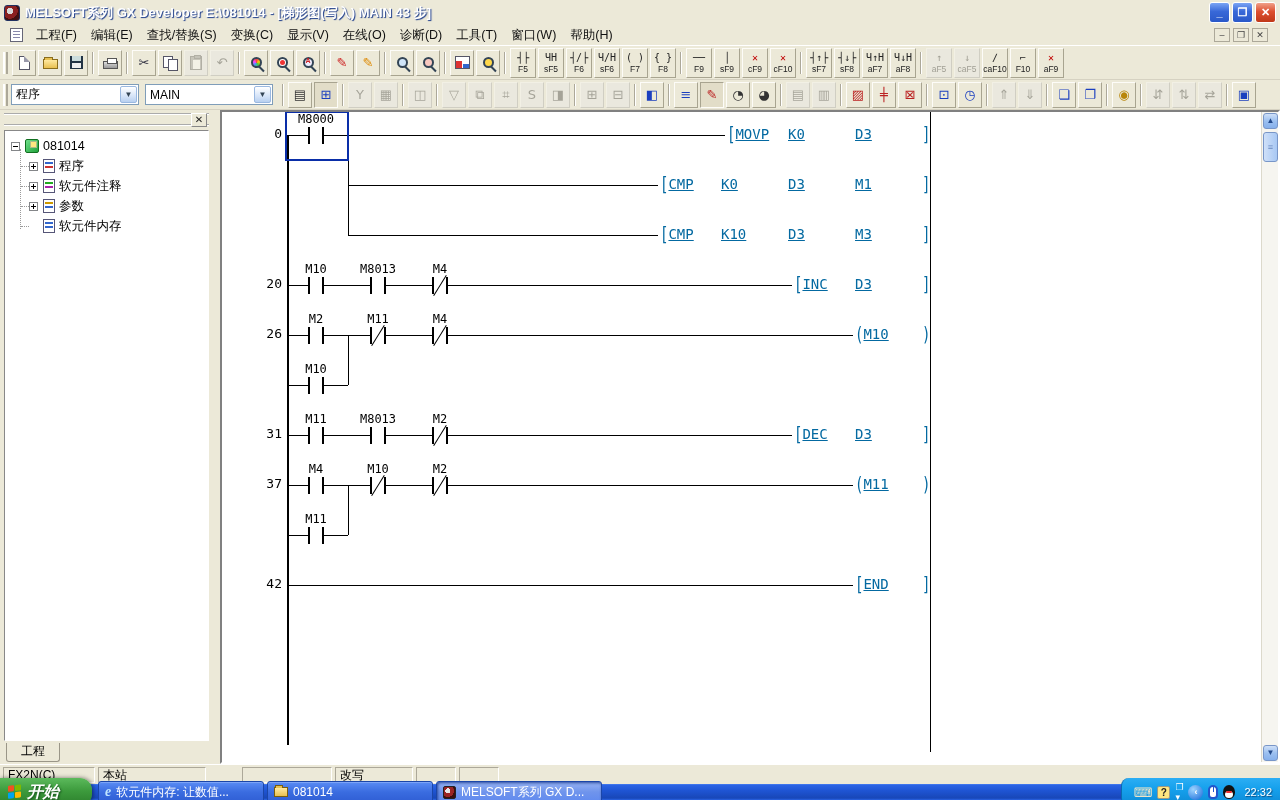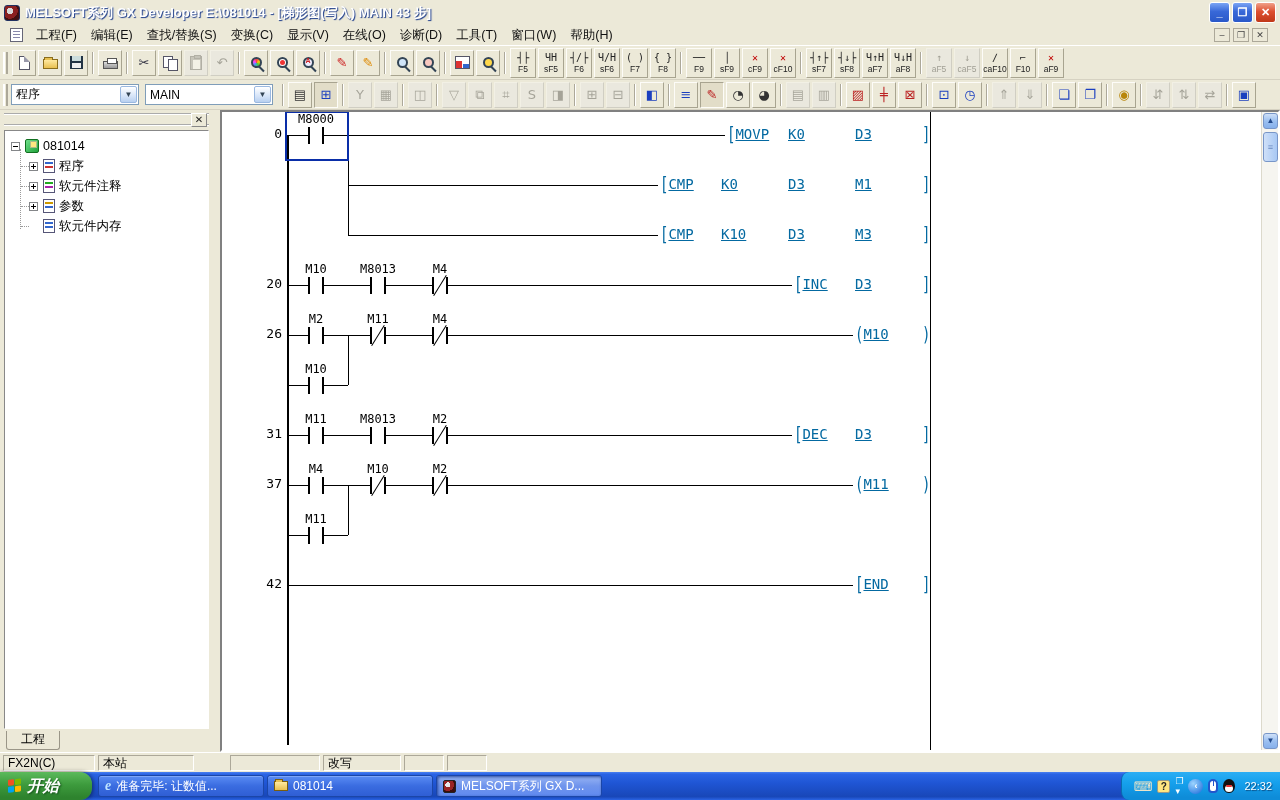--- a/index.html
+++ b/index.html
@@ -129,21 +129,21 @@
     background:linear-gradient(90deg,#cfe0f8,#a8c8f4); border:1px solid #7896c8; }
   .sthumb::before { content:"≡"; display:block; text-align:center; color:#6888c0; font-size:9px; line-height:28px; }
 
   
   .statusbar { height:20px; background:#ece9d8; border-top:1px solid #fff; display:flex; align-items:center; padding:1px 3px; gap:3px; }
   .sfield { height:16px; border:1px solid; border-color:#aca899 #fff #fff #aca899; font-size:12px; padding:0 4px; line-height:14px;
     color:#000; overflow:hidden; white-space:nowrap; }
   .sgap { height:16px; }
 
   
-  .taskbar { height:28px; background:linear-gradient(180deg,#4a80f0 0%,#2a63e4 8%,#1f55d4 40%,#1847b8 88%,#2a63e4 100%);
+  .taskbar { height:16px; background:linear-gradient(180deg,#4a80f0 0%,#2a63e4 8%,#1f55d4 40%,#1847b8 88%,#2a63e4 100%);
     display:flex; align-items:center; position:relative; }
   .startbtn { height:28px; width:92px; display:flex; align-items:center; gap:5px; padding-left:8px;
     background:linear-gradient(180deg,#5cba5c 0%,#3d9b3d 45%,#2e832e 90%); border-radius:0 12px 12px 0;
     box-shadow:1px 0 4px rgba(0,0,0,.5); color:#fff; font-size:16px; font-weight:bold; font-style:italic;
     text-shadow:1px 1px 2px #14501a; }
   .winflag { width:14px; height:14px; display:grid; grid-template-columns:6px 6px; grid-template-rows:6px 6px; gap:1px; transform:skewY(-6deg); }
   .winflag span { border-radius:1px; }
   .winflag .f1{background:#f25022;} .winflag .f2{background:#7fba00;} .winflag .f3{background:#00a4ef;} .winflag .f4{background:#ffb900;}
   .tasks { display:flex; gap:3px; margin-left:6px; flex:1; }
   .taskbtn { width:166px; height:22px; border-radius:3px; display:flex; align-items:center; gap:5px; padding:0 6px;
@@ -632,42 +632,42 @@
       <div class="vsb">
         <div class="sbtn up">▲</div>
         <div class="sthumb"></div>
         <div class="sbtn down">▼</div>
       </div>
     </div>
   </div>
 
   <div class="statusbar" id="statusbar">
       <span class="sfield" style="width: 92px;">FX2N(C)</span>
-      <span class="sfield" style="width: 96px;">本站</span>
+      <span class="sfield" style="width: 108px;">本站</span>
       <span class="sgap" style="width: 30px;"></span>
       <span class="sfield" style="width: 90px;"></span>
       <span class="sfield" style="width: 78px;">改写</span>
       <span class="sfield" style="width: 40px;"></span>
       <span class="sfield" style="width: 40px;"></span>
     </div>
 
   <div class="taskbar">
     <div class="startbtn">
       <span class="winflag">
           <span class="f1"></span>
           <span class="f2"></span>
           <span class="f3"></span>
           <span class="f4"></span>
         </span>
       <span>开始</span>
     </div>
     <div class="tasks" id="tasks">
         <div class="taskbtn">
           <span class="ti-ie">e</span>
-          <span>准备完毕: 让数值...</span>
+          <span>软元件内存: 让数值...</span>
         </div>
         <div class="taskbtn">
           <span class="ti-folder"></span>
           <span>081014</span>
         </div>
         <div class="taskbtn active">
           <span class="ti-mel"></span>
           <span>MELSOFT系列 GX D...</span>
         </div>
       </div>

